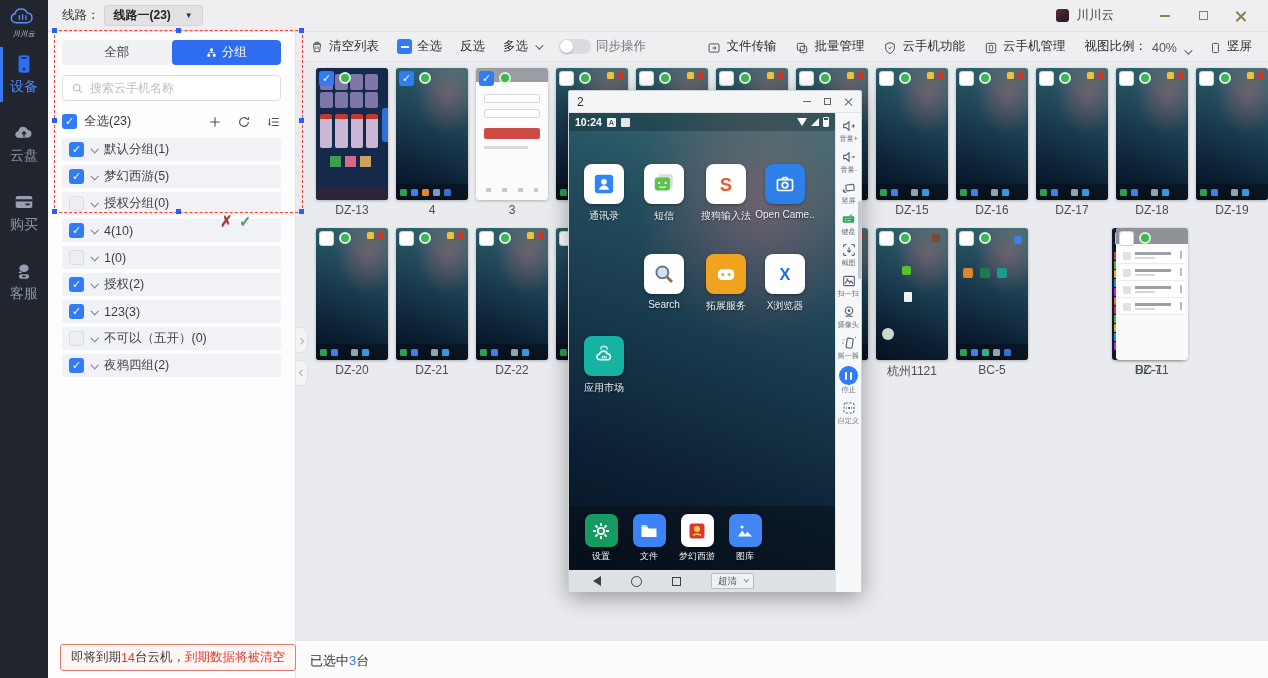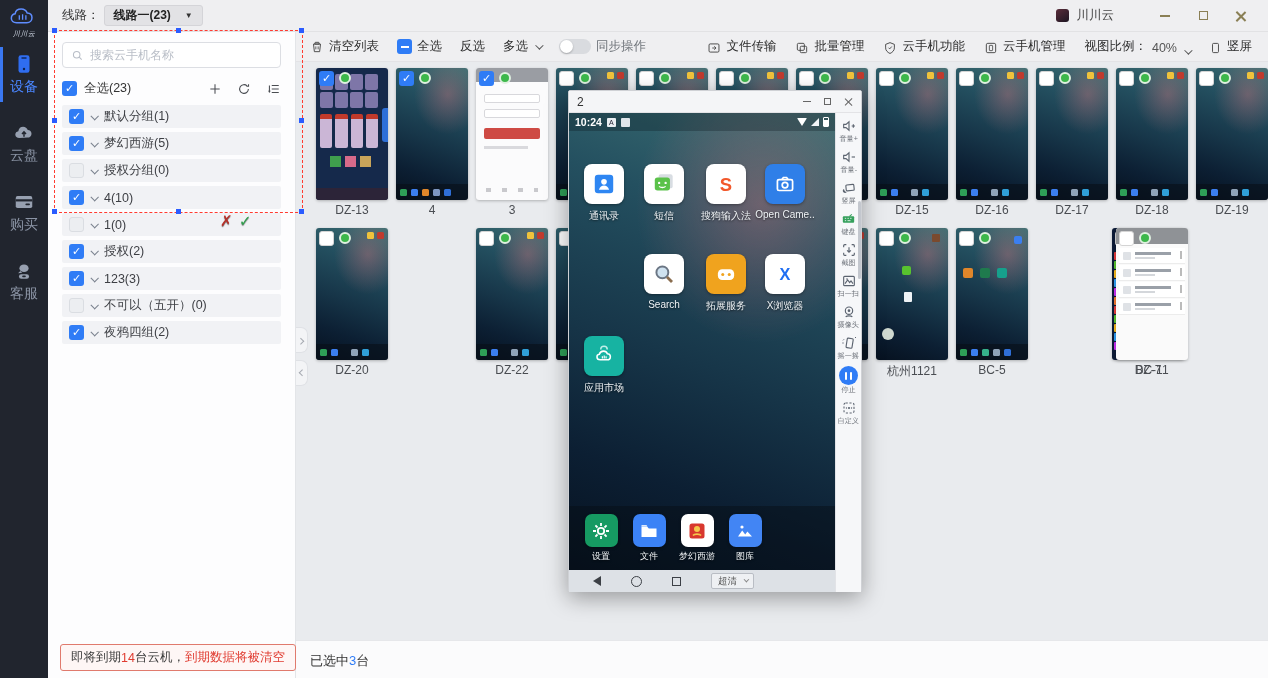--- a/index.html
+++ b/index.html
@@ -223,20 +223,34 @@
     <span class="wc wc-max">
         <i></i>
       </span>
     <span class="wc">
         <i class="wc-x"></i>
       </span>
   </div>
 </div>
 
 <div class="panel">
+  <div class="tabs">
+    <div class="tab">
+        <span>全部</span>
+      </div>
+    <div class="tab active">
+      <svg width="11" height="11" viewBox="0 0 24 24">
+          <rect x="9" y="3" width="6" height="6" rx="1" fill="#fff"></rect>
+          <rect x="3" y="15" width="6" height="6" rx="1" fill="#fff"></rect>
+          <rect x="15" y="15" width="6" height="6" rx="1" fill="#fff"></rect>
+          <path d="M12 9v3M6 15v-3h12v3" stroke="#fff" stroke-width="1.4" fill="none"></path>
+        </svg>
+      <span>分组</span>
+    </div>
+  </div>
   <div class="search">
     <svg width="13" height="13" viewBox="0 0 24 24">
         <circle cx="10.5" cy="10.5" r="6" fill="none" stroke="#b9bec7" stroke-width="2"></circle>
         <path d="M15.2 15.2l4.5 4.5" stroke="#b9bec7" stroke-width="2"></path>
       </svg>
     <input type="text" placeholder="搜索云手机名称" style="">
   </div>
   <div class="selall">
     <span class="cb on">✓</span>
     <span class="selall-label">全选(23)</span>
@@ -600,20 +614,37 @@
         <span class="mdock">
           <i class="mi" style="background:#2e9e57"></i>
           <i class="mi" style="background:#3b7ff0"></i>
           <i class="mi" style="background:#8fa3b8;margin-left:9px"></i>
           <i class="mi" style="background:#2fa0d8"></i>
         </span>
         <span class="chkbox un"></span>
         <span class="badge"></span>
       </div>
       <div class="dname">DZ-20</div>
+    </div>
+    <div class="card" style="left: 100px; top: 166px;">
+      <div class="screen neb v-home">
+        <span class="mtop">
+          <i class="mi" style="background:#f0c23c"></i>
+          <i class="mi" style="background:#c03a2e"></i>
+        </span>
+        <span class="mdock">
+          <i class="mi" style="background:#2e9e57"></i>
+          <i class="mi" style="background:#3b7ff0"></i>
+          <i class="mi" style="background:#8fa3b8;margin-left:9px"></i>
+          <i class="mi" style="background:#2fa0d8"></i>
+        </span>
+        <span class="chkbox un"></span>
+        <span class="badge"></span>
+      </div>
+      <div class="dname">DZ-21</div>
     </div>
     <div class="card" style="left: 180px; top: 166px;">
       <div class="screen neb v-home">
         <span class="mtop">
           <i class="mi" style="background:#f0c23c"></i>
           <i class="mi" style="background:#c03a2e"></i>
         </span>
         <span class="mdock">
           <i class="mi" style="background:#2e9e57"></i>
           <i class="mi" style="background:#3b7ff0"></i>

